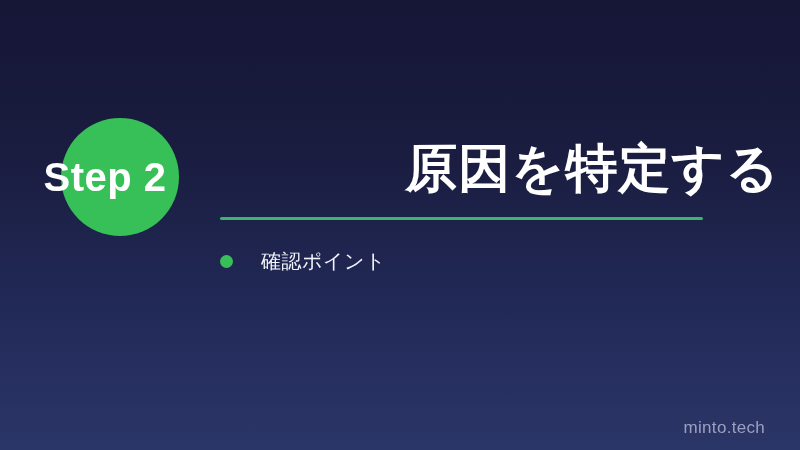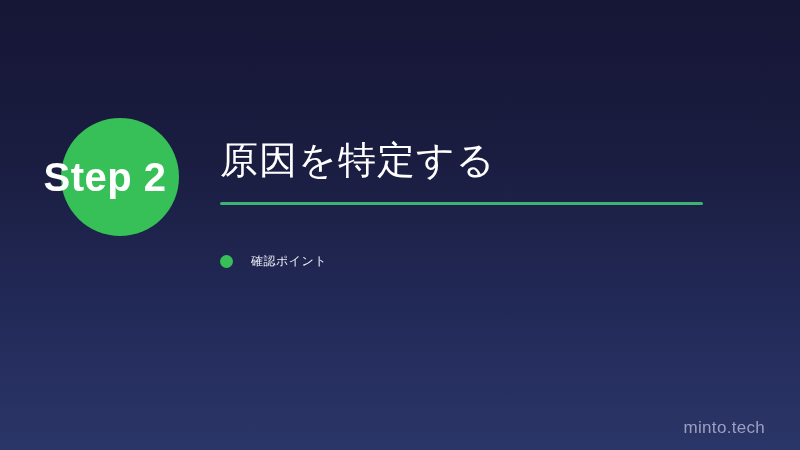--- a/index.html
+++ b/index.html
@@ -54,25 +54,26 @@
 
   
   #title-block {
     position: absolute;
     left: 220px;
     top: 140px;
     width: 560px;
   }
   #slide-title {
     color: #ffffff;
-    font-size: 38px;
-    font-weight: 400;
+    font-size: 52px;
+    font-weight: 700;
     line-height: 1.1;
     letter-spacing: 1px;
     white-space: nowrap;
+    text-align: right;
   }
   #title-rule {
     margin-top: 20px;
     width: 483px;
     height: 3px;
     background: #3cb371;
     border-radius: 2px;
   }
 
   
@@ -88,23 +89,23 @@
     height: 46px;
   }
   .bullet-dot {
     width: 13px;
     height: 13px;
     border-radius: 50%;
     background: #37c057;
     flex: 0 0 auto;
   }
   .bullet-text {
-    margin-left: 18px;
+    margin-left: 28px;
     color: #f2f4fb;
-    font-size: 12px;
+    font-size: 20px;
     font-weight: 400;
     letter-spacing: 0.5px;
     line-height: 1;
     white-space: nowrap;
   }
 
   
   #footer-brand {
     position: absolute;
     right: 35px;

